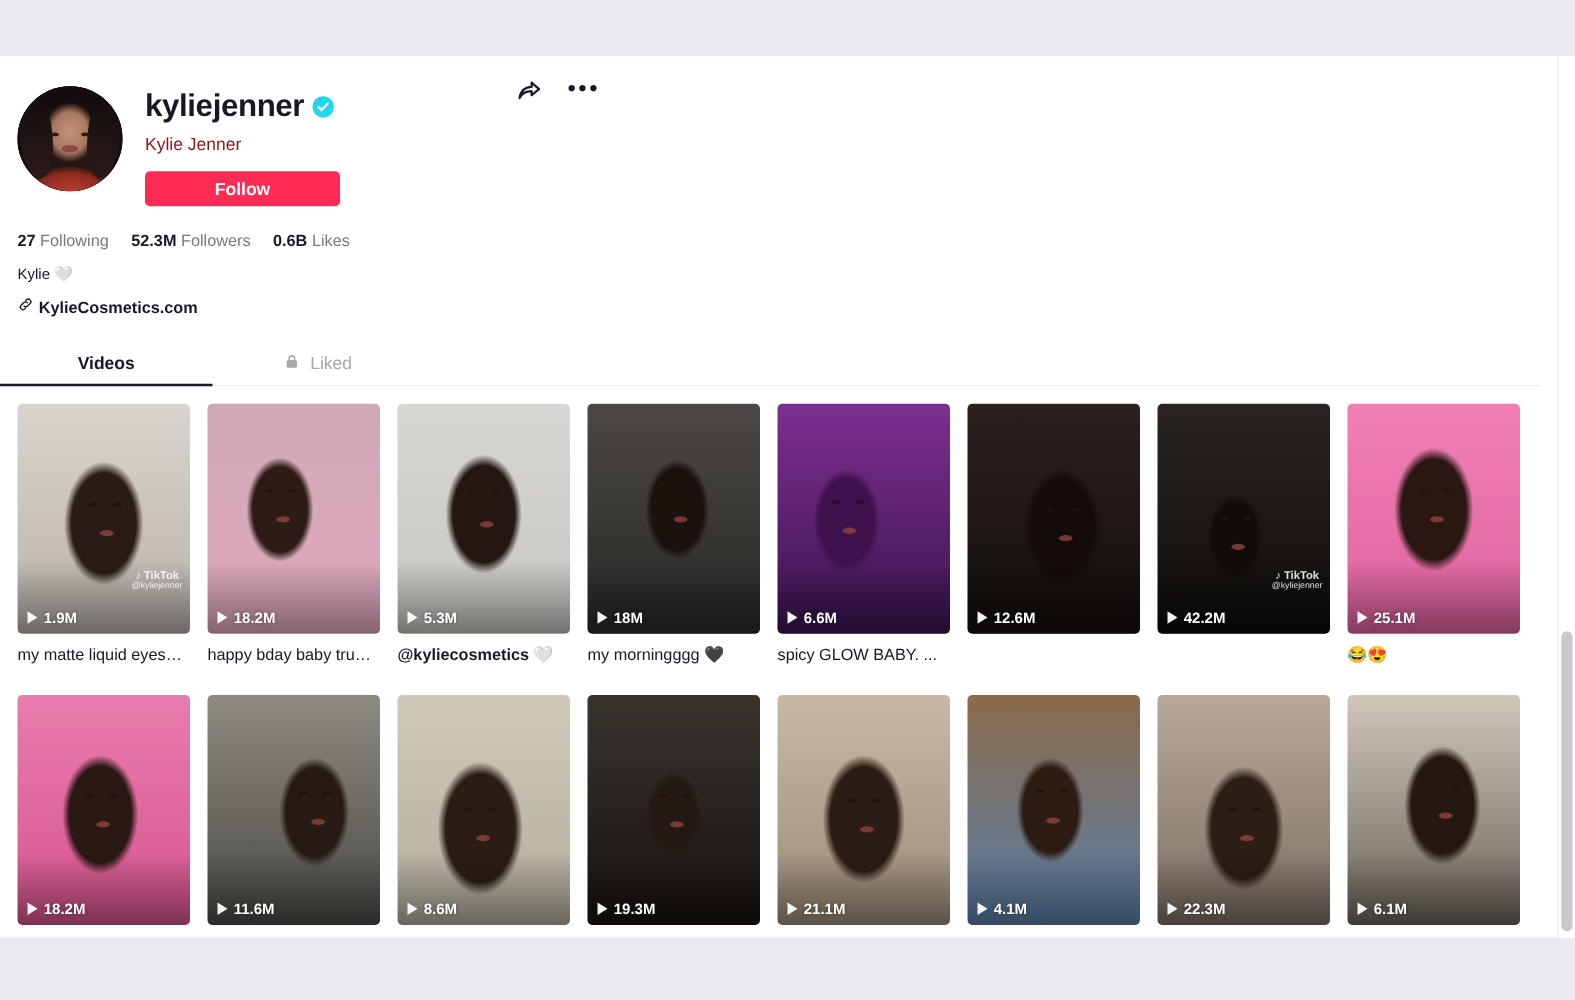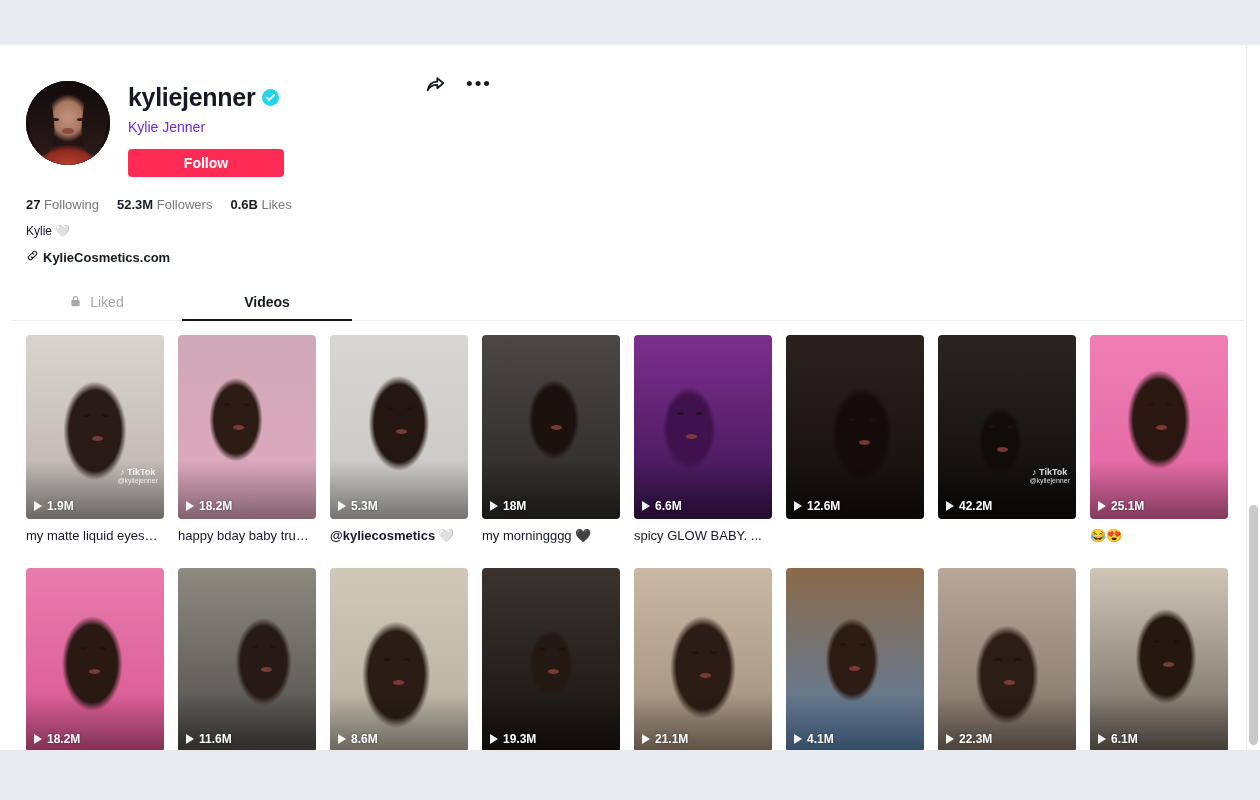--- a/index.html
+++ b/index.html
@@ -8,21 +8,21 @@
     font-family: "Liberation Sans", sans-serif;
     background: #e9eaef;
     overflow: hidden;
   }
   .page { position: relative; width: 1260px; height: 800px; background: #e9eaef; }
   .viewport {
     position: absolute; top: 45px; left: 0;
     width: 1260px; height: 705px;
     background: #ffffff; overflow: hidden;
   }
-  .content { position: relative; width: 1246px; padding: 12px; }
+  .content { position: relative; width: 1246px; padding: 0; }
 
   
   .profile { padding: 24px 0 0 14px; position: relative; }
   .prow { display: flex; align-items: flex-start; }
   .avatar {
     width: 84px; height: 84px; border-radius: 50%;
     overflow: hidden; flex: 0 0 84px; position: relative;
     background: #1b1113;
   }
   .avatar .av-bg {
@@ -51,21 +51,21 @@
   .avatar .eye.r { right: 31%; }
 
   .pinfo { margin-left: 18px; padding-top: 2px; }
   .uname-row { display: flex; align-items: center; gap: 7px; }
   .uname { font-size: 25px; font-weight: bold; color: #161823; letter-spacing: -0.3px; }
   .verified {
     width: 17px; height: 17px; border-radius: 50%; background: #20d5ec;
     display: inline-flex; align-items: center; justify-content: center;
   }
   .verified svg { display: block; }
-  .nickname { font-size: 14px; color: #6d28d9; margin-top: 7px; font-weight: 400; }
+  .nickname { font-size: 14px; color: #7f1d1d; margin-top: 7px; font-weight: 400; }
   .follow-btn {
     margin-top: 14px; width: 156px; height: 28px; border: none; cursor: pointer;
     background: #fe2c55; color: #fff; font-size: 14px; font-weight: bold;
     border-radius: 4px; font-family: "Liberation Sans", sans-serif;
   }
 
   .header-actions {
     position: absolute; left: 410px; top: 14px;
     display: flex; align-items: center; gap: 18px;
   }
@@ -204,32 +204,32 @@
             <svg width="13" height="13" viewBox="0 0 16 16" fill="none" stroke="#161823" stroke-width="1.3" stroke-linecap="round">
               <path d="M6.4 9.6 C7.4 10.6 9 10.6 10 9.6 L12.4 7.2 C13.4 6.2 13.4 4.6 12.4 3.6 C11.4 2.6 9.8 2.6 8.8 3.6 L8 4.4"></path>
               <path d="M9.6 6.4 C8.6 5.4 7 5.4 6 6.4 L3.6 8.8 C2.6 9.8 2.6 11.4 3.6 12.4 C4.6 13.4 6.2 13.4 7.2 12.4 L8 11.6"></path>
             </svg>
           </span>
           <span>KylieCosmetics.com</span>
         </div>
       </div>
 
       <div class="tabs">
+        <div class="tab active">
+          <span>Videos</span>
+        </div>
         <div class="tab">
           <span class="lock">
             <svg width="11" height="12" viewBox="0 0 12 13" fill="#a6a7ab">
               <rect x="1.5" y="5.5" width="9" height="6.6" rx="1.4"></rect>
               <path d="M3.6 5.5 V4.1 a2.4 2.4 0 0 1 4.8 0 V5.5" fill="none" stroke="#a6a7ab" stroke-width="1.3"></path>
             </svg>
           </span>
           <span>Liked</span>
         </div>
-        <div class="tab active">
-          <span>Videos</span>
-        </div>
       </div>
 
       <div class="grid" id="video-grid">
           <div class="card">
             <div class="thumb" style="background: linear-gradient(rgb(217, 212, 205), rgb(185, 178, 171));">
               <div class="ph" style="background: radial-gradient(41.6px 65px at 50% 52%, rgb(42, 27, 22) 0%, rgb(42, 27, 22) 62%, rgba(0, 0, 0, 0) 76%), radial-gradient(21.84px 28.6px at 50% 46%, rgb(201, 154, 134) 0%, rgb(201, 154, 134) 66%, rgba(0, 0, 0, 0) 80%);"></div>
               <div style="position: absolute; width: 7px; height: 3px; border-radius: 50%; background: rgba(30, 18, 14, 0.8); left: 41%; top: 43%;"></div>
               <div style="position: absolute; width: 7px; height: 3px; border-radius: 50%; background: rgba(30, 18, 14, 0.8); left: 55%; top: 43%;"></div>
               <div style="position: absolute; width: 11px; height: 5px; border-radius: 50%; background: rgba(150, 70, 66, 0.75); left: 48%; top: 55%;"></div>
               <div class="shade"></div>

